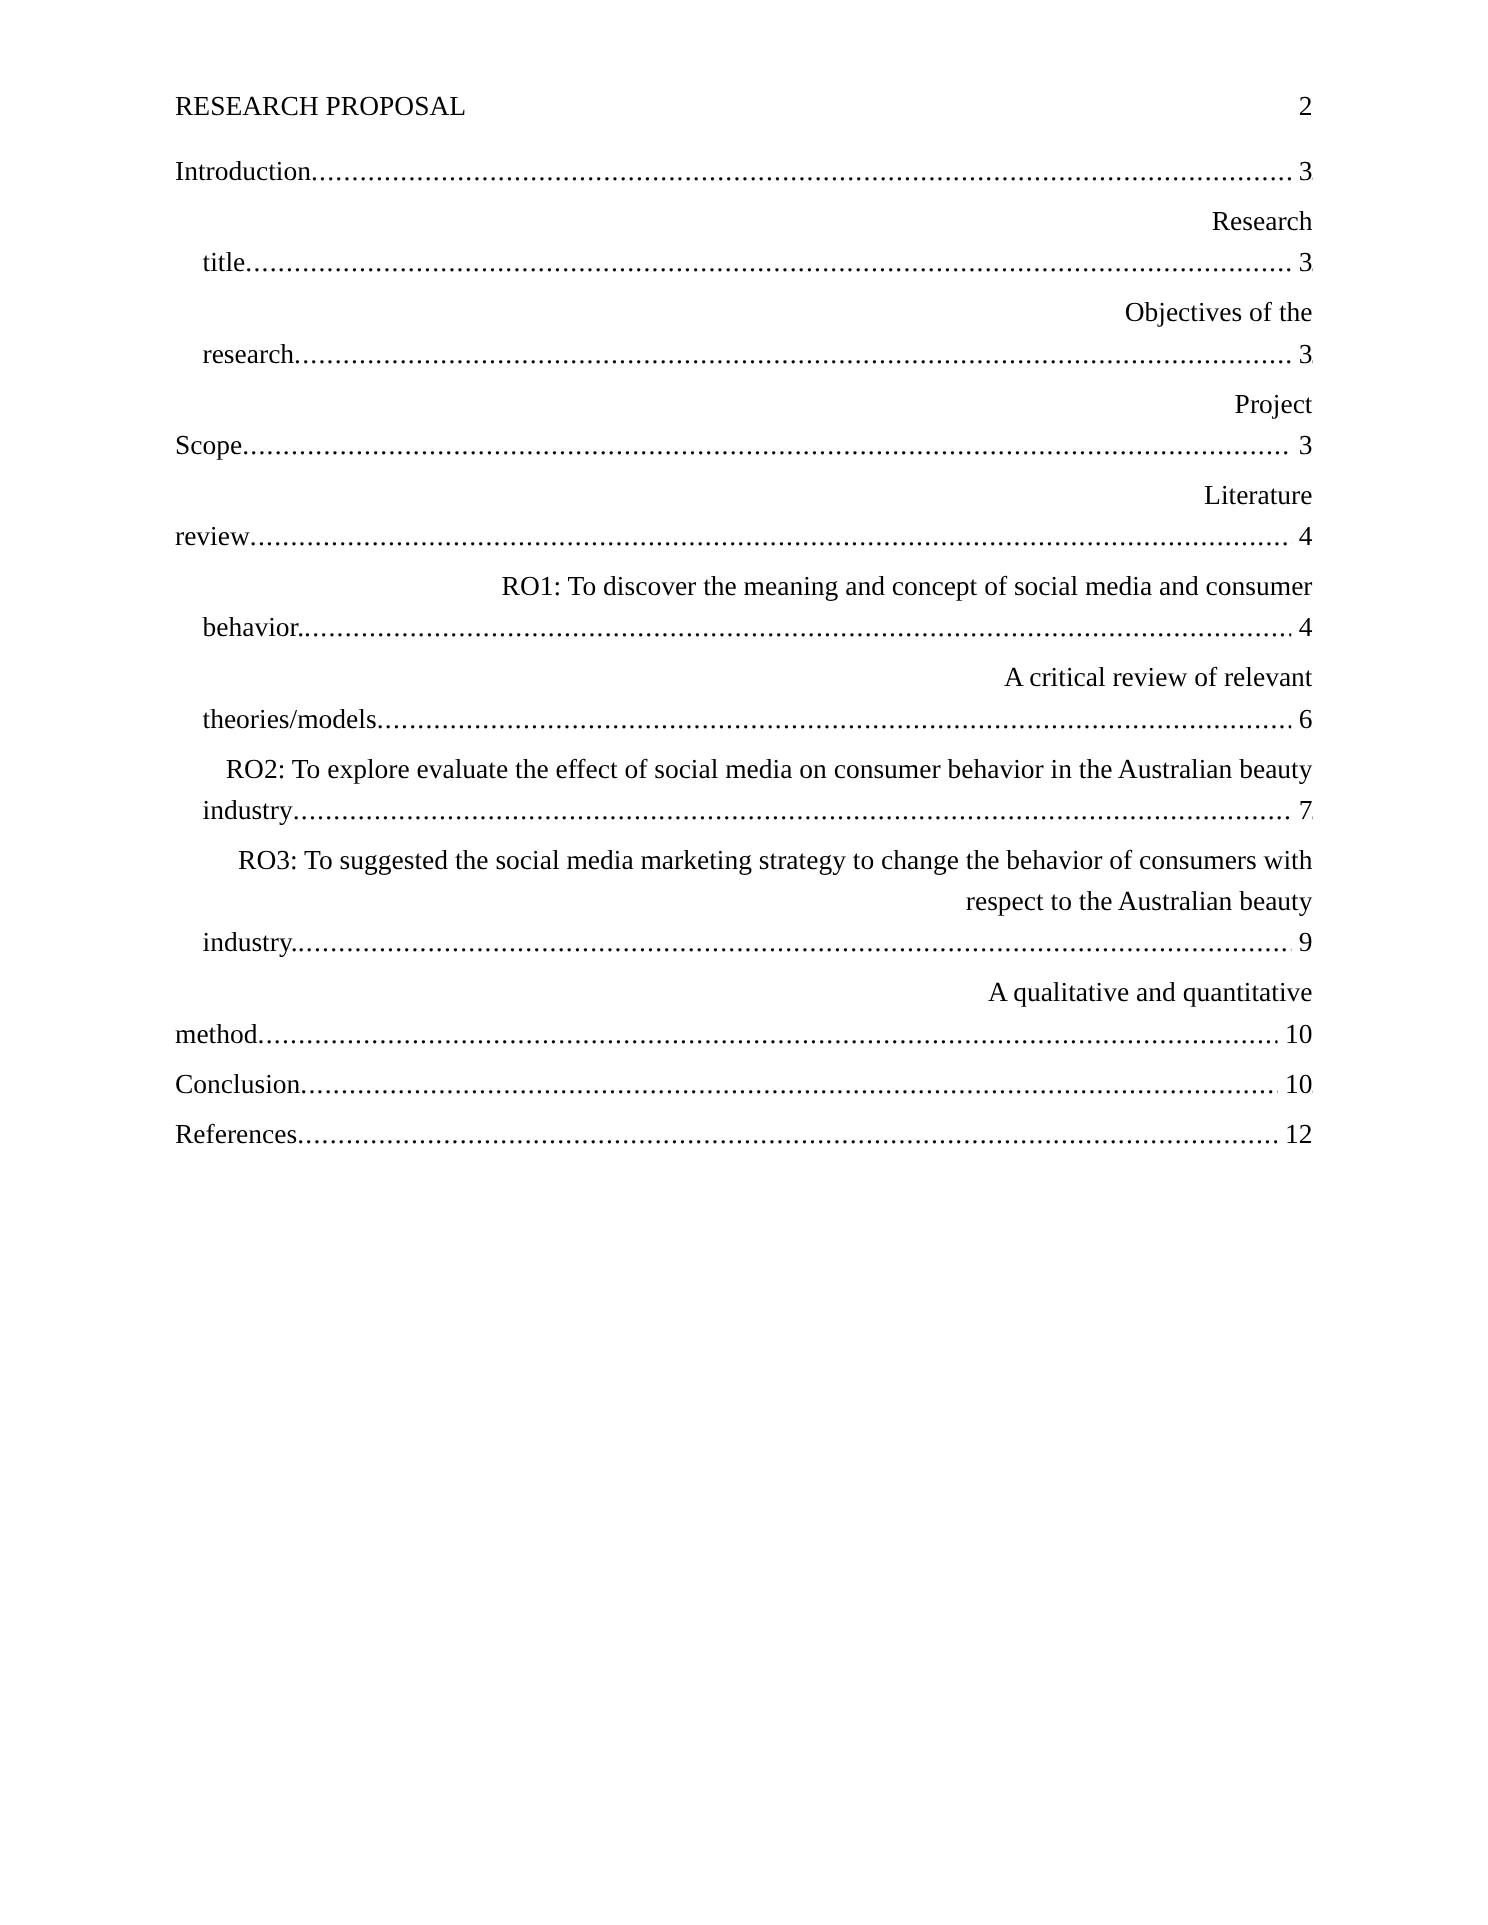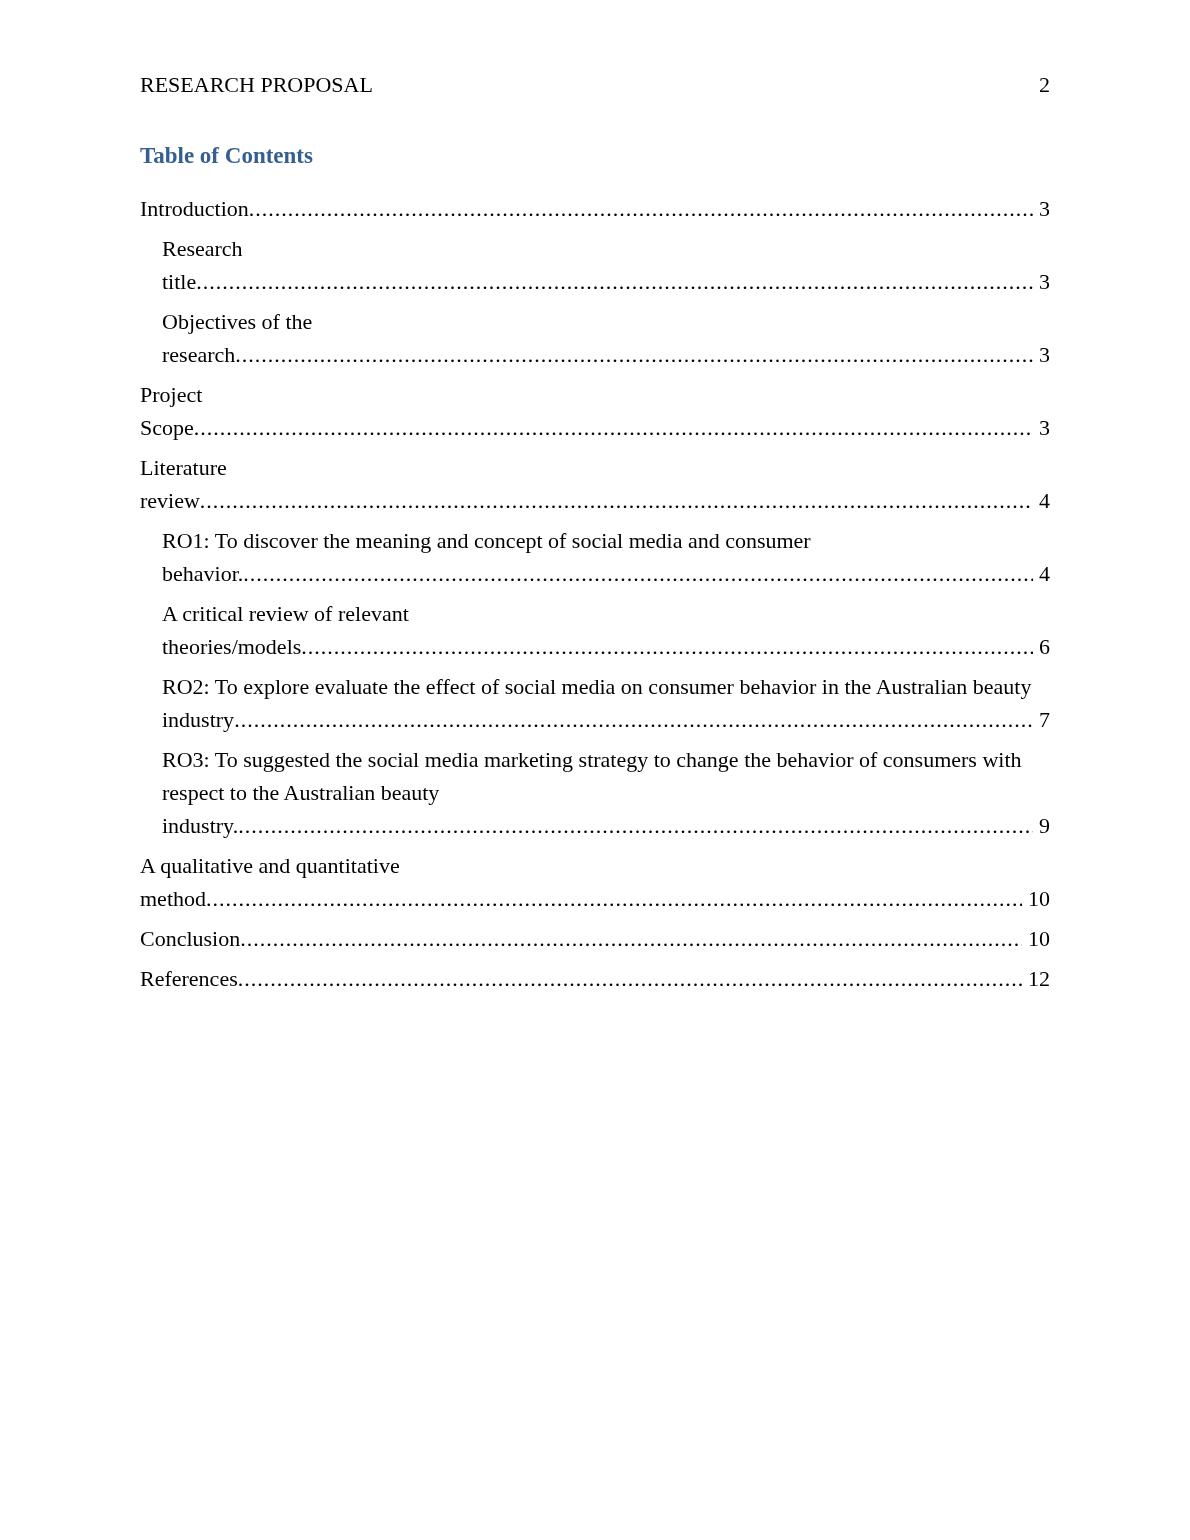--- a/index.html
+++ b/index.html
@@ -1,15 +1,15 @@
 <!DOCTYPE html>
 <html><head>
 <meta charset="utf-8">
 <style>
-  * { box-sizing: border-box; }
+  * { box-sizing: border-box; text-align: right; }
   html, body { margin: 0; padding: 0; }
   body {
     width: 1190px;
     height: 1540px;
     background: #ffffff;
     color: #000000;
     font-family: "Liberation Serif", "DejaVu Serif", serif;
     overflow: hidden;
   }
   .page {
@@ -64,21 +64,20 @@
 </head>
 <body>
 
 <div class="page">
 
   <header class="doc-header">
     <span>RESEARCH PROPOSAL</span>
     <span>2</span>
   </header>
 
-  <h1 class="toc-heading" style="color: rgb(54, 95, 145);">Table of Contents</h1>
 
   <nav class="toc-list">
   <div class="toc-row"><span class="toc-label">Introduction</span><span class="toc-dots">....................................................................................................................................................................................................................................................................................................................................................................................................................................................................................................................</span><span class="toc-page">3</span></div>
 
   <div class="toc-row indent"><span class="toc-label">Research title</span><span class="toc-dots">....................................................................................................................................................................................................................................................................................................................................................................................................................................................................................................................</span><span class="toc-page">3</span></div>
 
   <div class="toc-row indent"><span class="toc-label">Objectives of the research</span><span class="toc-dots">....................................................................................................................................................................................................................................................................................................................................................................................................................................................................................................................</span><span class="toc-page">3</span></div>
 
   <div class="toc-row"><span class="toc-label">Project Scope</span><span class="toc-dots">....................................................................................................................................................................................................................................................................................................................................................................................................................................................................................................................</span><span class="toc-page">3</span></div>
 

